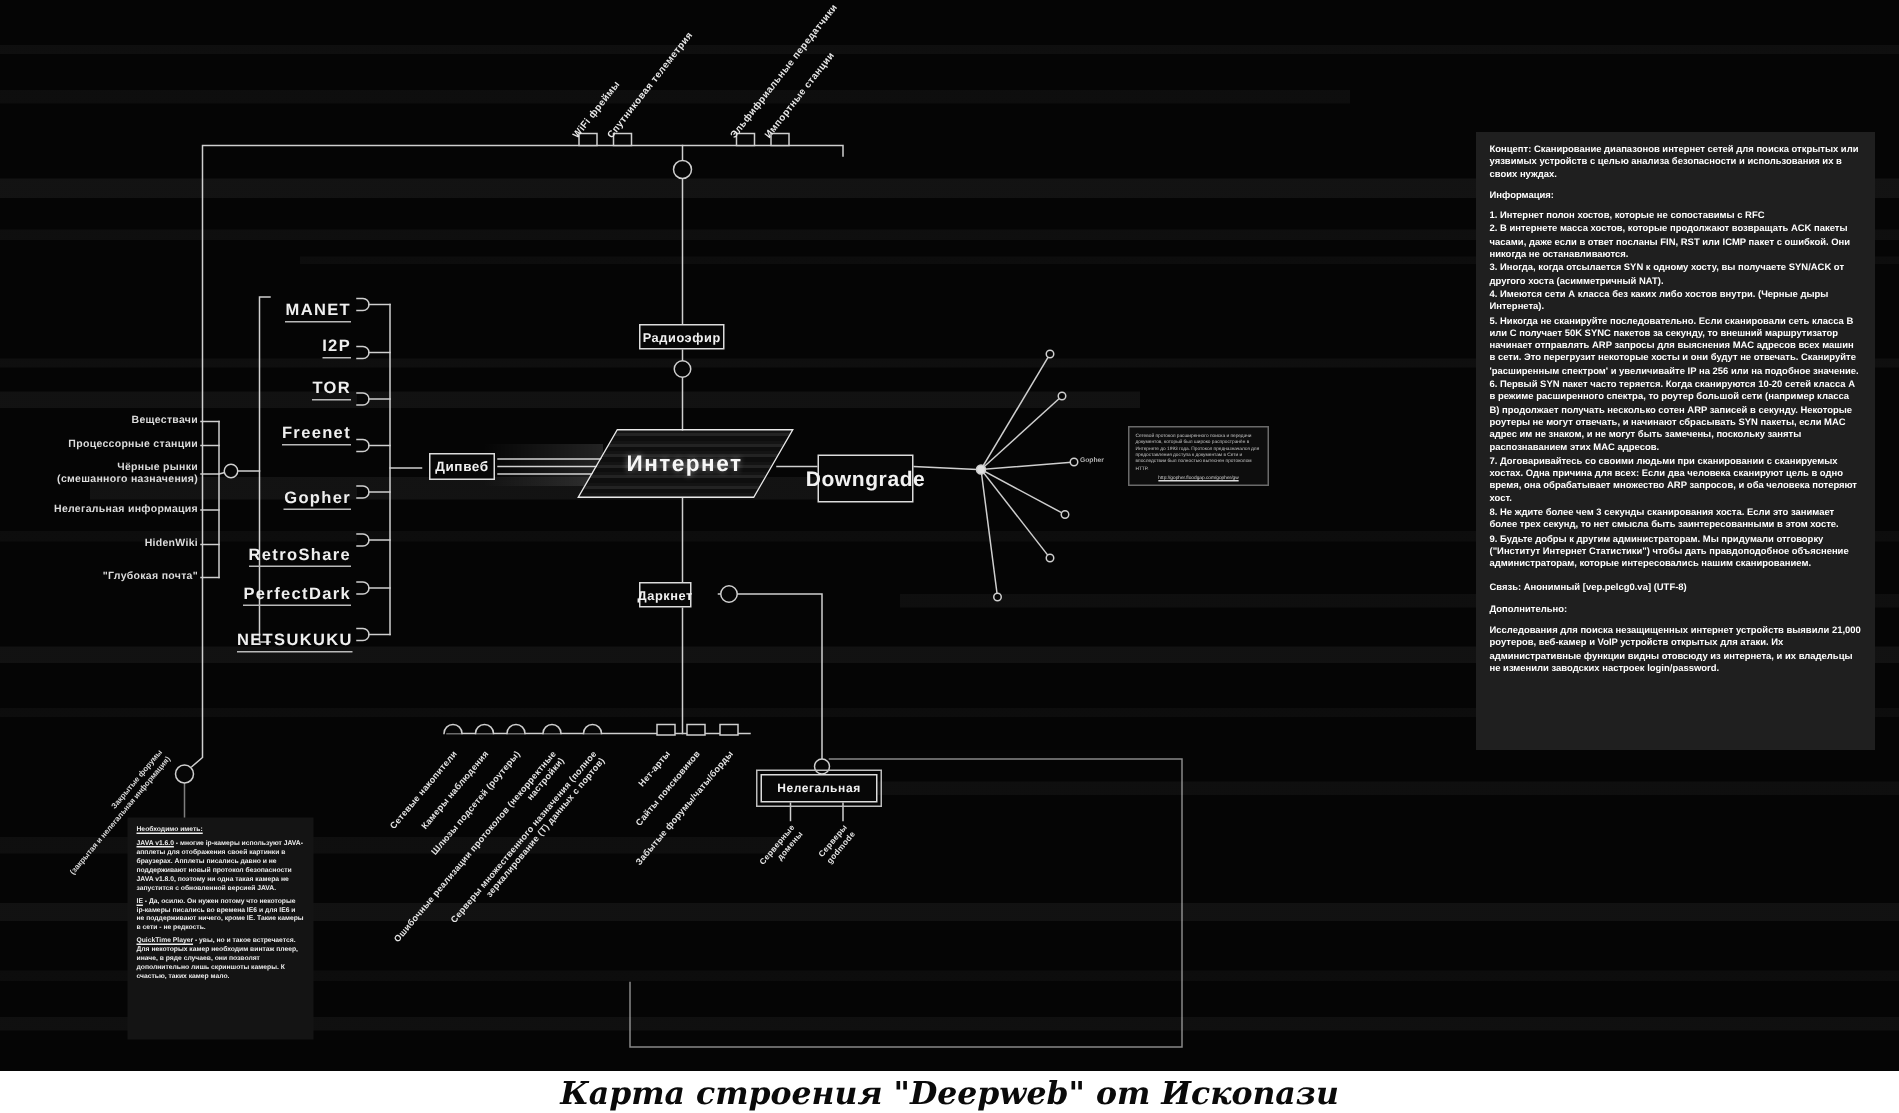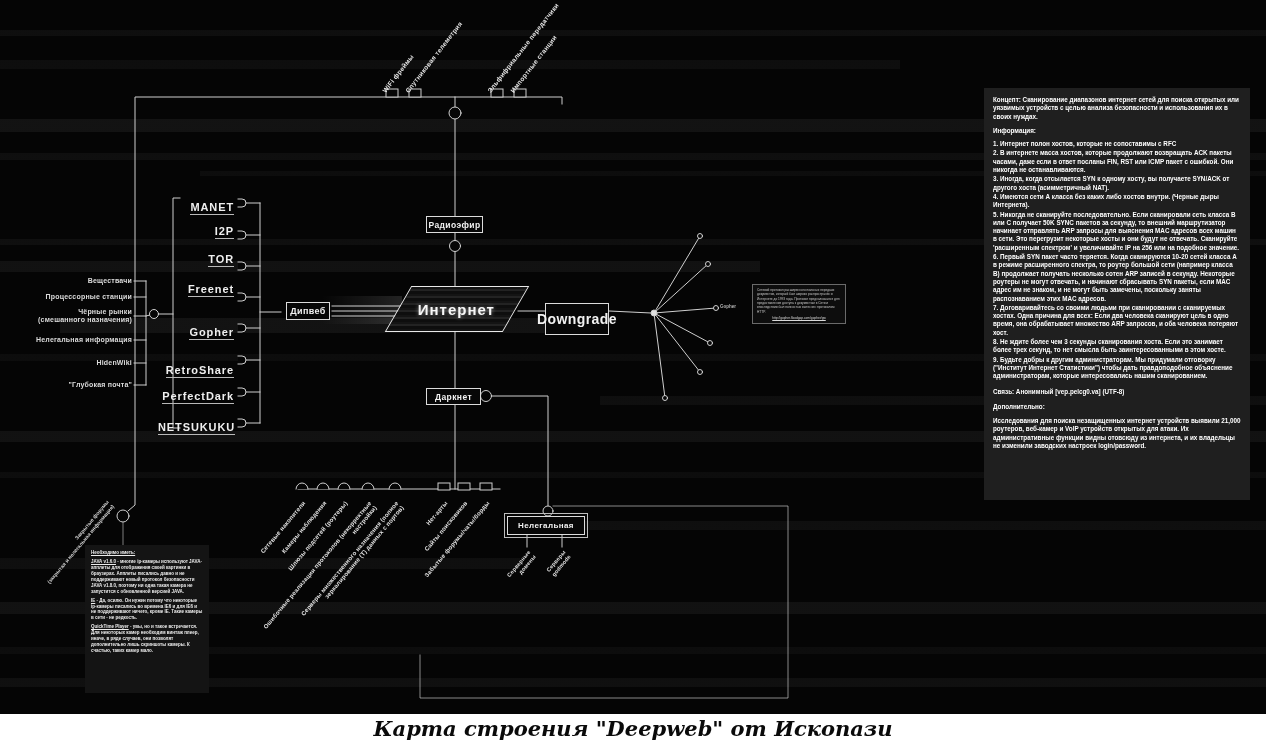--- a/index.html
+++ b/index.html
@@ -162,21 +162,21 @@
 
     <div class="box-node" style="left:426px;top:216px;width:57px;height:17px;font-size:8.5px">
         <span>Радиоэфир</span>
       </div>
     <div class="internet-node">
         <span class="unskew">Интернет</span>
       </div>
     <div class="box-node" style="left:286px;top:302px;width:44px;height:18px;font-size:9px">
         <span>Дипвеб</span>
       </div>
-    <div class="box-node" style="left:426px;top:388px;width:55px;height:17px;font-size:8.5px">
+    <div class="box-node" style="left:426px;top:388px;width:35px;height:17px;font-size:8.5px">
         <span>Даркнет</span>
       </div>
     <div class="box-node" style="left:545px;top:303px;width:64px;height:32px;font-size:14px">
         <span>Downgrade</span>
       </div>
     <div class="box-node" style="left:507px;top:516px;width:78px;height:19px;font-size:8px;outline:1px solid #bdbdbd;outline-offset:2px">
         <span>Нелегальная</span>
       </div>
 
     <div class="gopher-tag">Gopher</div>

